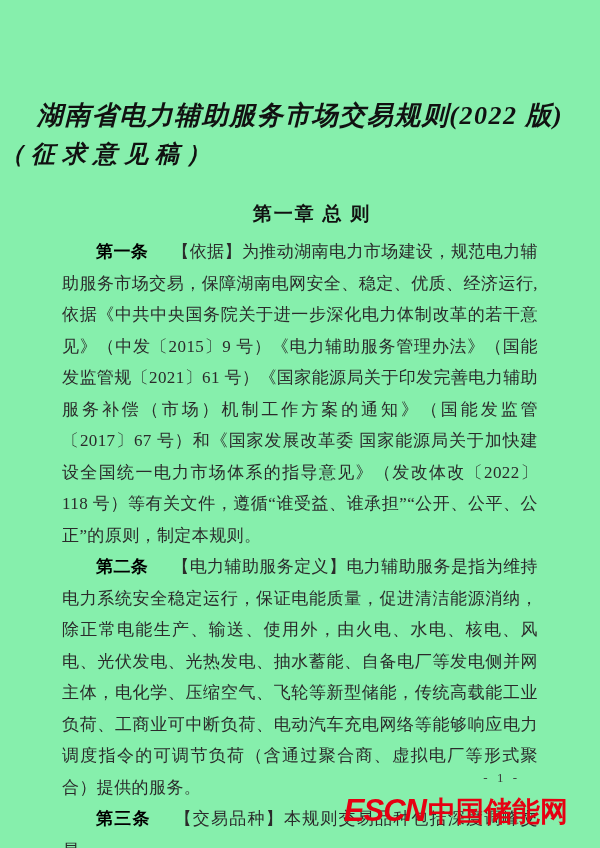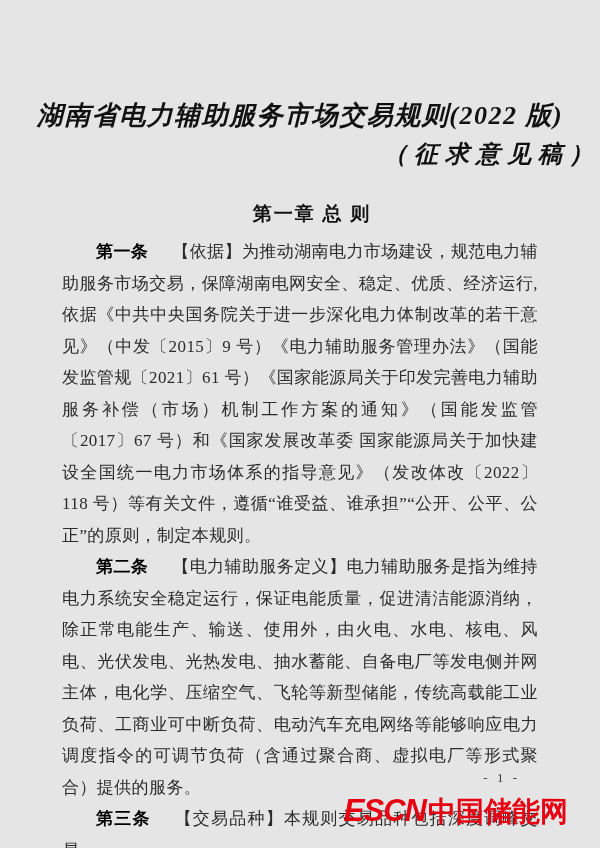--- a/index.html
+++ b/index.html
@@ -1,21 +1,21 @@
 <!DOCTYPE html>
 <html><head>
 <meta charset="utf-8">
 <style>
   * { margin: 0; padding: 0; box-sizing: border-box; }
   html, body { background: #ffffff; }
   .page {
     position: relative;
     width: 600px;
     height: 848px;
-    background: #e5e5e5;
+    background: #86efac;
     overflow: hidden;
     font-family: "Liberation Serif", serif;
     color: #1a1a1a;
   }
   .title-line1 {
     position: absolute;
     top: 98px;
     left: 0;
     width: 100%;
     text-align: center;
@@ -23,21 +23,21 @@
     font-weight: bold;
     font-style: italic;
     letter-spacing: 1.5px;
     color: #111111;
   }
   .title-line2 {
     position: absolute;
     top: 138px;
     left: 0;
     width: 100%;
-    text-align: right;
+    text-align: left;
     font-size: 24px;
     font-weight: bold;
     font-style: italic;
     letter-spacing: 7px;
     color: #111111;
   }
   .chapter-heading {
     position: absolute;
     top: 201px;
     left: 0;

